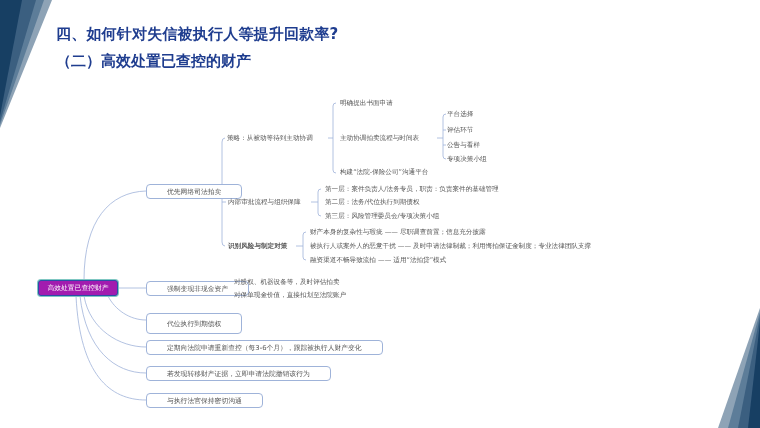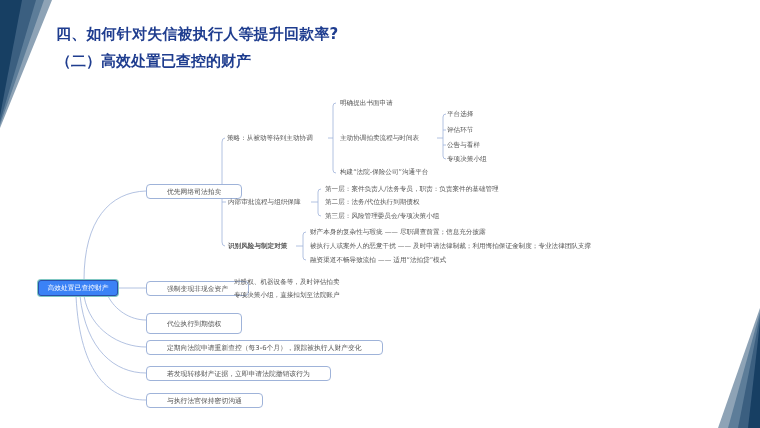--- a/index.html
+++ b/index.html
@@ -4,21 +4,21 @@
 <style>
   * { margin: 0; padding: 0; box-sizing: border-box; }
   html, body { width: 760px; height: 428px; overflow: hidden; background: #ffffff; }
   body { position: relative; font-family: "DejaVu Sans", "Liberation Sans", sans-serif; }
   .deco { position: absolute; }
   .title1 { position: absolute; left: 56px; top: 25px; font-size: 15px; font-weight: bold; color: #1f3d8f; letter-spacing: 0.2px; white-space: nowrap; }
   .title2 { position: absolute; left: 56px; top: 52px; font-size: 15px; font-weight: bold; color: #1f3d8f; white-space: nowrap; }
   .links { position: absolute; left: 0; top: 0; width: 760px; height: 428px; }
   .node { position: absolute; white-space: nowrap; font-size: 6.6px; color: #555555; line-height: 1; }
   .box { position: absolute; white-space: nowrap; font-size: 6.8px; color: #555555; border: 1px solid #9fb3d9; border-radius: 4px; background: #fff; padding: 0 20px; display: flex; align-items: center; }
-  .root { position: absolute; left: 38px; top: 280px; width: 80px; height: 16px; background: #3b82f6; color: #fff; font-size: 6.8px; border-radius: 3px; display: flex; align-items: center; justify-content: center; border: 1px solid #2b4fa8; box-shadow: 0 0 0 1px #7fc7c2; }
+  .root { position: absolute; left: 38px; top: 280px; width: 80px; height: 16px; background: #a21caf; color: #fff; font-size: 6.8px; border-radius: 3px; display: flex; align-items: center; justify-content: center; border: 1px solid #2b4fa8; box-shadow: 0 0 0 1px #7fc7c2; }
 </style>
 </head>
 <body>
 
 <svg class="deco" style="left:0;top:0" width="60" height="140" viewBox="0 0 60 140">
   <polygon points="0,0 52,0 0,128" fill="#8ea3b6"></polygon>
   <polygon points="0,0 44,0 0,125" fill="#5d7d99"></polygon>
   <polygon points="0,0 36,0 0,122" fill="#3b5f80"></polygon>
   <polygon points="0,0 22,0 0,116" fill="#173f63"></polygon>
 </svg>
@@ -101,13 +101,13 @@
 
 <div class="node" style="left:325px;top:186px;">第一层：案件负责人/法务专员，职责：负责案件的基础管理</div>
 <div class="node" style="left:325px;top:199px;">第二层：法务/代位执行到期债权</div>
 <div class="node" style="left:325px;top:213px;">第三层：风险管理委员会/专项决策小组</div>
 
 <div class="node" style="left:310px;top:229px;">财产本身的复杂性与瑕疵 —— 尽职调查前置；信息充分披露</div>
 <div class="node" style="left:310px;top:243px;">被执行人或案外人的恶意干扰 —— 及时申请法律制裁；利用悔拍保证金制度；专业法律团队支撑</div>
 <div class="node" style="left:310px;top:257px;">融资渠道不畅导致流拍 —— 适用“法拍贷”模式</div>
 
 <div class="node" style="left:234px;top:279px;">对股权、机器设备等，及时评估拍卖</div>
-<div class="node" style="left:234px;top:292px;">专项决策小组，直接扣划至法院账户</div>
+<div class="node" style="left:234px;top:292px;">对保单现金价值，直接扣划至法院账户</div>
 
 </body></html>

